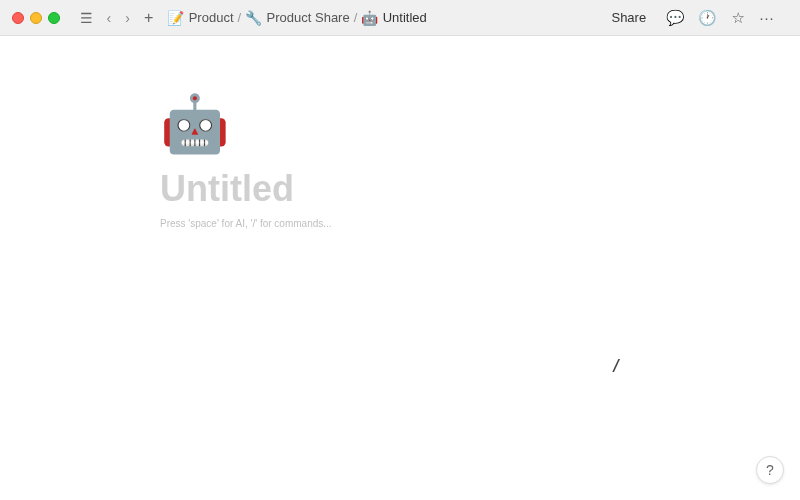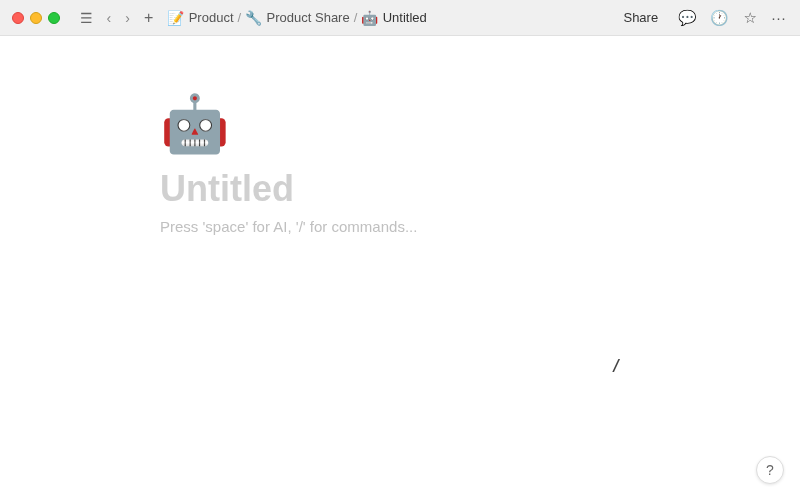--- a/index.html
+++ b/index.html
@@ -81,21 +81,21 @@
       color: #999;
     }
 
     .breadcrumb-current {
       color: #333;
       font-weight: 500;
     }
 
     .titlebar-right {
       position: absolute;
-      right: 12px;
+      right: 24px;
       top: 50%;
       transform: translateY(-50%);
       display: flex;
       align-items: center;
       gap: 10px;
     }
 
     .share-btn {
       background: none;
       border: none;
@@ -135,21 +135,21 @@
 
     .page-title {
       font-size: 36px;
       font-weight: 700;
       color: #d0d0d0;
       margin-bottom: 8px;
       cursor: text;
     }
 
     .page-placeholder {
-      font-size: 15px;
+      font-size: 10px;
       color: #c0c0c0;
       cursor: text;
     }
 
     
     .content-cursor {
       position: absolute;
       left: 612px;
       top: 320px;
       width: 2px;

